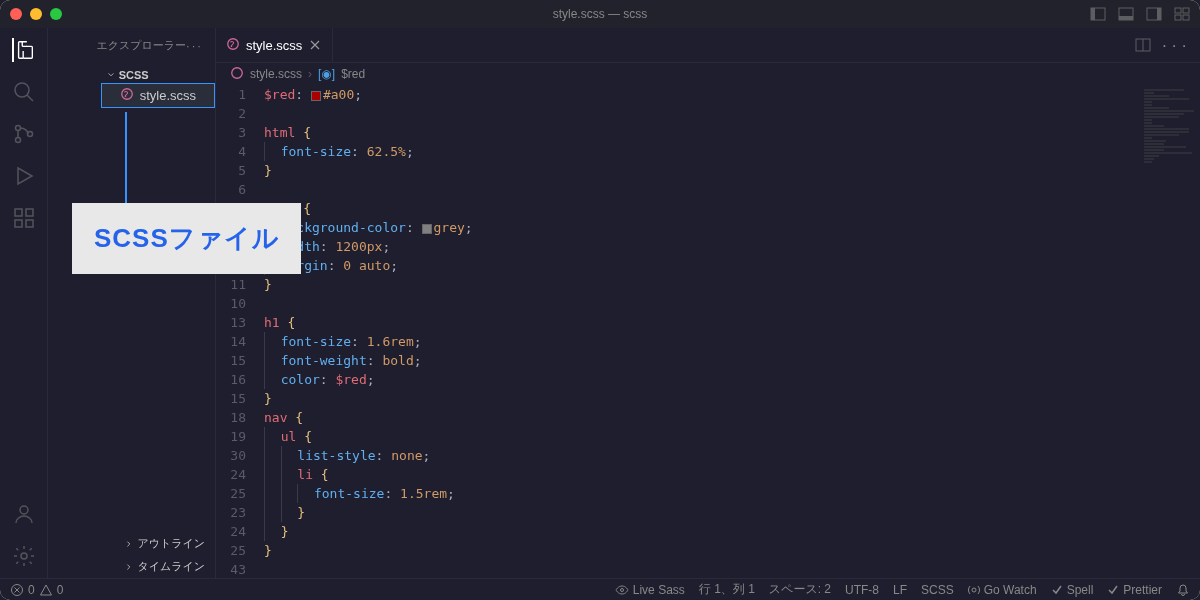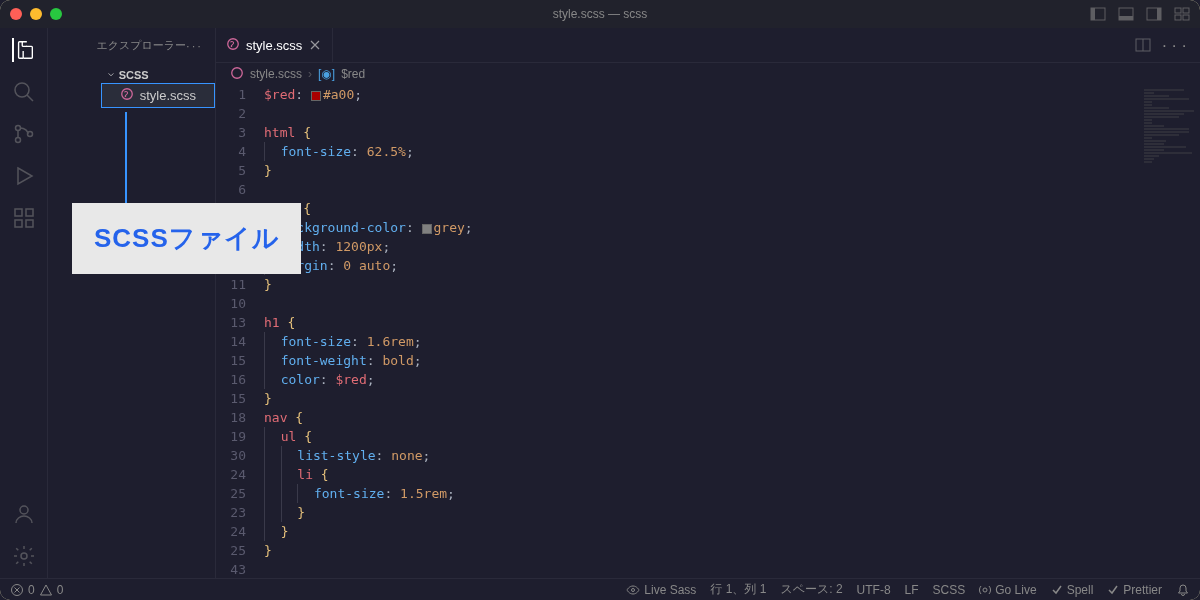--- a/index.html
+++ b/index.html
@@ -167,20 +167,34 @@
           <span>SCSS</span>
         </div>
         <div class="sidebar-file selected">
           <span class="scss-icon">
             <svg width="14" height="14" viewBox="0 0 16 16">
                 <circle cx="8" cy="8" r="6" fill="none" stroke="#cd6799" stroke-width="1.5"></circle>
                 <path d="M5 6c2-2 5 0 3 2s-3 3-1 3" stroke="#cd6799" fill="none" stroke-width="1.2"></path>
               </svg>
           </span>
           <span>style.scss</span>
+        </div>
+      </div>
+      <div class="sidebar-outline">
+        <div class="sidebar-section-bottom">
+          <svg class="chevron" viewBox="0 0 10 10">
+              <path d="M3 2l3 3-3 3" stroke="#ccc" fill="none"></path>
+            </svg>
+          <span>アウトライン</span>
+        </div>
+        <div class="sidebar-section-bottom">
+          <svg class="chevron" viewBox="0 0 10 10">
+              <path d="M3 2l3 3-3 3" stroke="#ccc" fill="none"></path>
+            </svg>
+          <span>タイムライン</span>
         </div>
       </div>
     </div>
 
     <div class="editor-area">
       <div class="tabs">
         <div class="tab">
           <span class="scss-icon">
             <svg width="14" height="14" viewBox="0 0 16 16">
                 <circle cx="8" cy="8" r="6" fill="none" stroke="#cd6799" stroke-width="1.5"></circle>
@@ -308,21 +322,21 @@
           <span>LF</span>
         </div>
       <div class="statusbar-item">
           <span>SCSS</span>
         </div>
       <div class="statusbar-item">
         <svg width="12" height="12" viewBox="0 0 12 12">
             <circle cx="6" cy="6" r="2" fill="none" stroke="#888"></circle>
             <path d="M2 2a6 6 0 000 8M10 2a6 6 0 010 8" fill="none" stroke="#888"></path>
           </svg>
-        <span>Go Live</span>
+        <span>Go Watch</span>
       </div>
       <div class="statusbar-item">
         <svg width="12" height="12" viewBox="0 0 12 12">
             <path d="M2 6l3 3 5-7" fill="none" stroke="#888" stroke-width="1.5"></path>
           </svg>
         <span>Spell</span>
       </div>
       <div class="statusbar-item">
         <svg width="12" height="12" viewBox="0 0 12 12">
             <path d="M2 6l3 3 5-7" fill="none" stroke="#888" stroke-width="1.5"></path>

